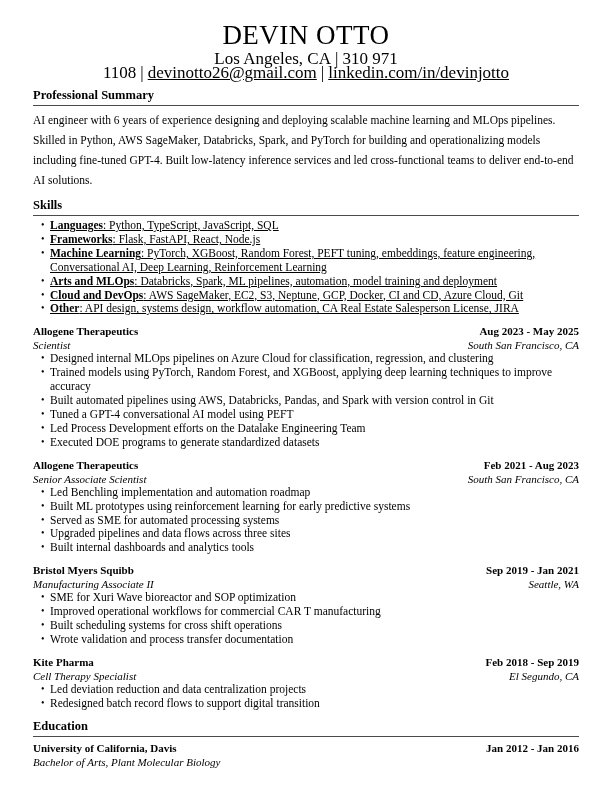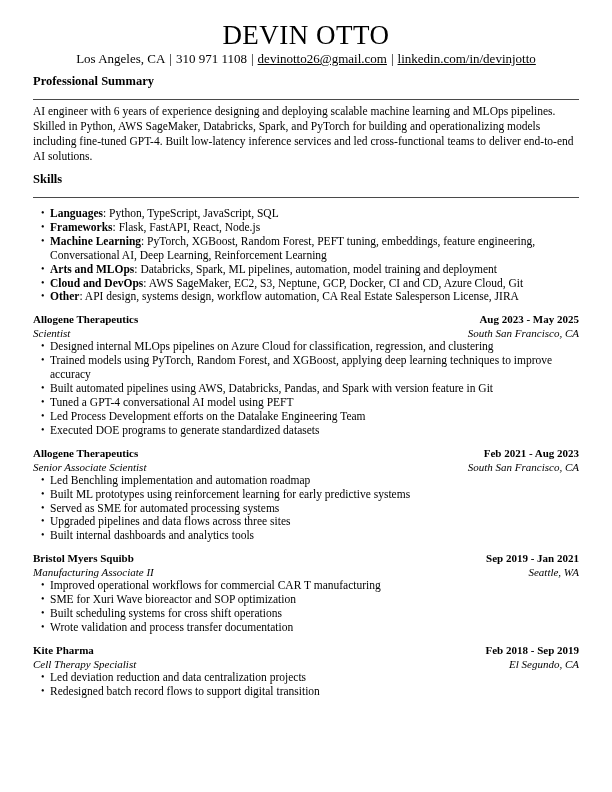--- a/index.html
+++ b/index.html
@@ -17,45 +17,45 @@
   .name {
     text-align: center;
     font-size: 27px;
     font-weight: normal;
     letter-spacing: 0.5px;
     margin: 0;
     line-height: 30px;
   }
   .contact-line {
     text-align: center;
-    font-size: 13px;
+    font-size: 17px;
     line-height: 14px;
     margin-top: 2px;
   }
   .contact-line .sep { padding: 0 4px; }
   .contact-line a.link {
     color: #000000;
     text-decoration: underline;
     cursor: pointer;
   }
   .section { margin-top: 8px; }
   .section-heading {
     font-size: 12.5px;
     font-weight: bold;
     line-height: 15px;
     border-bottom: 1px solid #4a4a4a;
-    padding-bottom: 10px;
+    padding-bottom: 2px;
   }
   .summary-text {
     font-size: 11.5px;
-    line-height: 15px;
+    line-height: 20px;
     margin-top: 4px;
     text-align: left;
   }
-  .bullet-list { margin-top: 9px; }
+  .bullet-list { margin-top: 3px; text-decoration: underline; }
   .bullet-item {
     position: relative;
     padding-left: 17px;
     font-size: 11.5px;
     line-height: 13.9px;
   }
   .bullet-item::before {
     content: "\2022";
     position: absolute;
     left: 8px;
@@ -109,21 +109,21 @@
         <span class="left-bold">Allogene Therapeutics</span>
         <span class="right-bold">Aug 2023 - May 2025</span>
       </div>
       <div class="row-2col">
         <span class="left-italic">Scientist</span>
         <span class="right-italic">South San Francisco, CA</span>
       </div>
       <div>
         <div class="bullet-item">Designed internal MLOps pipelines on Azure Cloud for classification, regression, and clustering</div>
         <div class="bullet-item">Trained models using PyTorch, Random Forest, and XGBoost, applying deep learning techniques to improve accuracy</div>
-        <div class="bullet-item">Built automated pipelines using AWS, Databricks, Pandas, and Spark with version feature in Git</div>
+        <div class="bullet-item">Built automated pipelines using AWS, Databricks, Pandas, and Spark with version control in Git</div>
         <div class="bullet-item">Tuned a GPT-4 conversational AI model using PEFT</div>
         <div class="bullet-item">Led Process Development efforts on the Datalake Engineering Team</div>
         <div class="bullet-item">Executed DOE programs to generate standardized datasets</div>
       </div>
     </div>
 
     <div class="job">
       <div class="row-2col">
         <span class="left-bold">Allogene Therapeutics</span>
         <span class="right-bold">Feb 2021 - Aug 2023</span>
@@ -144,22 +144,22 @@
     <div class="job">
       <div class="row-2col">
         <span class="left-bold">Bristol Myers Squibb</span>
         <span class="right-bold">Sep 2019 - Jan 2021</span>
       </div>
       <div class="row-2col">
         <span class="left-italic">Manufacturing Associate II</span>
         <span class="right-italic">Seattle, WA</span>
       </div>
       <div>
+        <div class="bullet-item">SME for Xuri Wave bioreactor and SOP optimization</div>
         <div class="bullet-item">Improved operational workflows for commercial CAR T manufacturing</div>
-        <div class="bullet-item">SME for Xuri Wave bioreactor and SOP optimization</div>
         <div class="bullet-item">Built scheduling systems for cross shift operations</div>
         <div class="bullet-item">Wrote validation and process transfer documentation</div>
       </div>
     </div>
 
     <div class="job">
       <div class="row-2col">
         <span class="left-bold">Kite Pharma</span>
         <span class="right-bold">Feb 2018 - Sep 2019</span>
       </div>
@@ -167,14 +167,26 @@
         <span class="left-italic">Cell Therapy Specialist</span>
         <span class="right-italic">El Segundo, CA</span>
       </div>
       <div>
         <div class="bullet-item">Led deviation reduction and data centralization projects</div>
         <div class="bullet-item">Redesigned batch record flows to support digital transition</div>
       </div>
     </div>
   </div>
 
+  <div class="section">
+    <div class="section-heading">Education</div>
+    <div class="edu-block">
+      <div class="row-2col">
+        <span class="left-bold">University of California, Davis</span>
+        <span class="right-bold">Jan 2012 - Jan 2016</span>
+      </div>
+      <div class="row-2col">
+        <span class="left-italic">Bachelor of Arts, Plant Molecular Biology</span>
+      </div>
+    </div>
+  </div>
 
 </div>
 
 </body></html>

